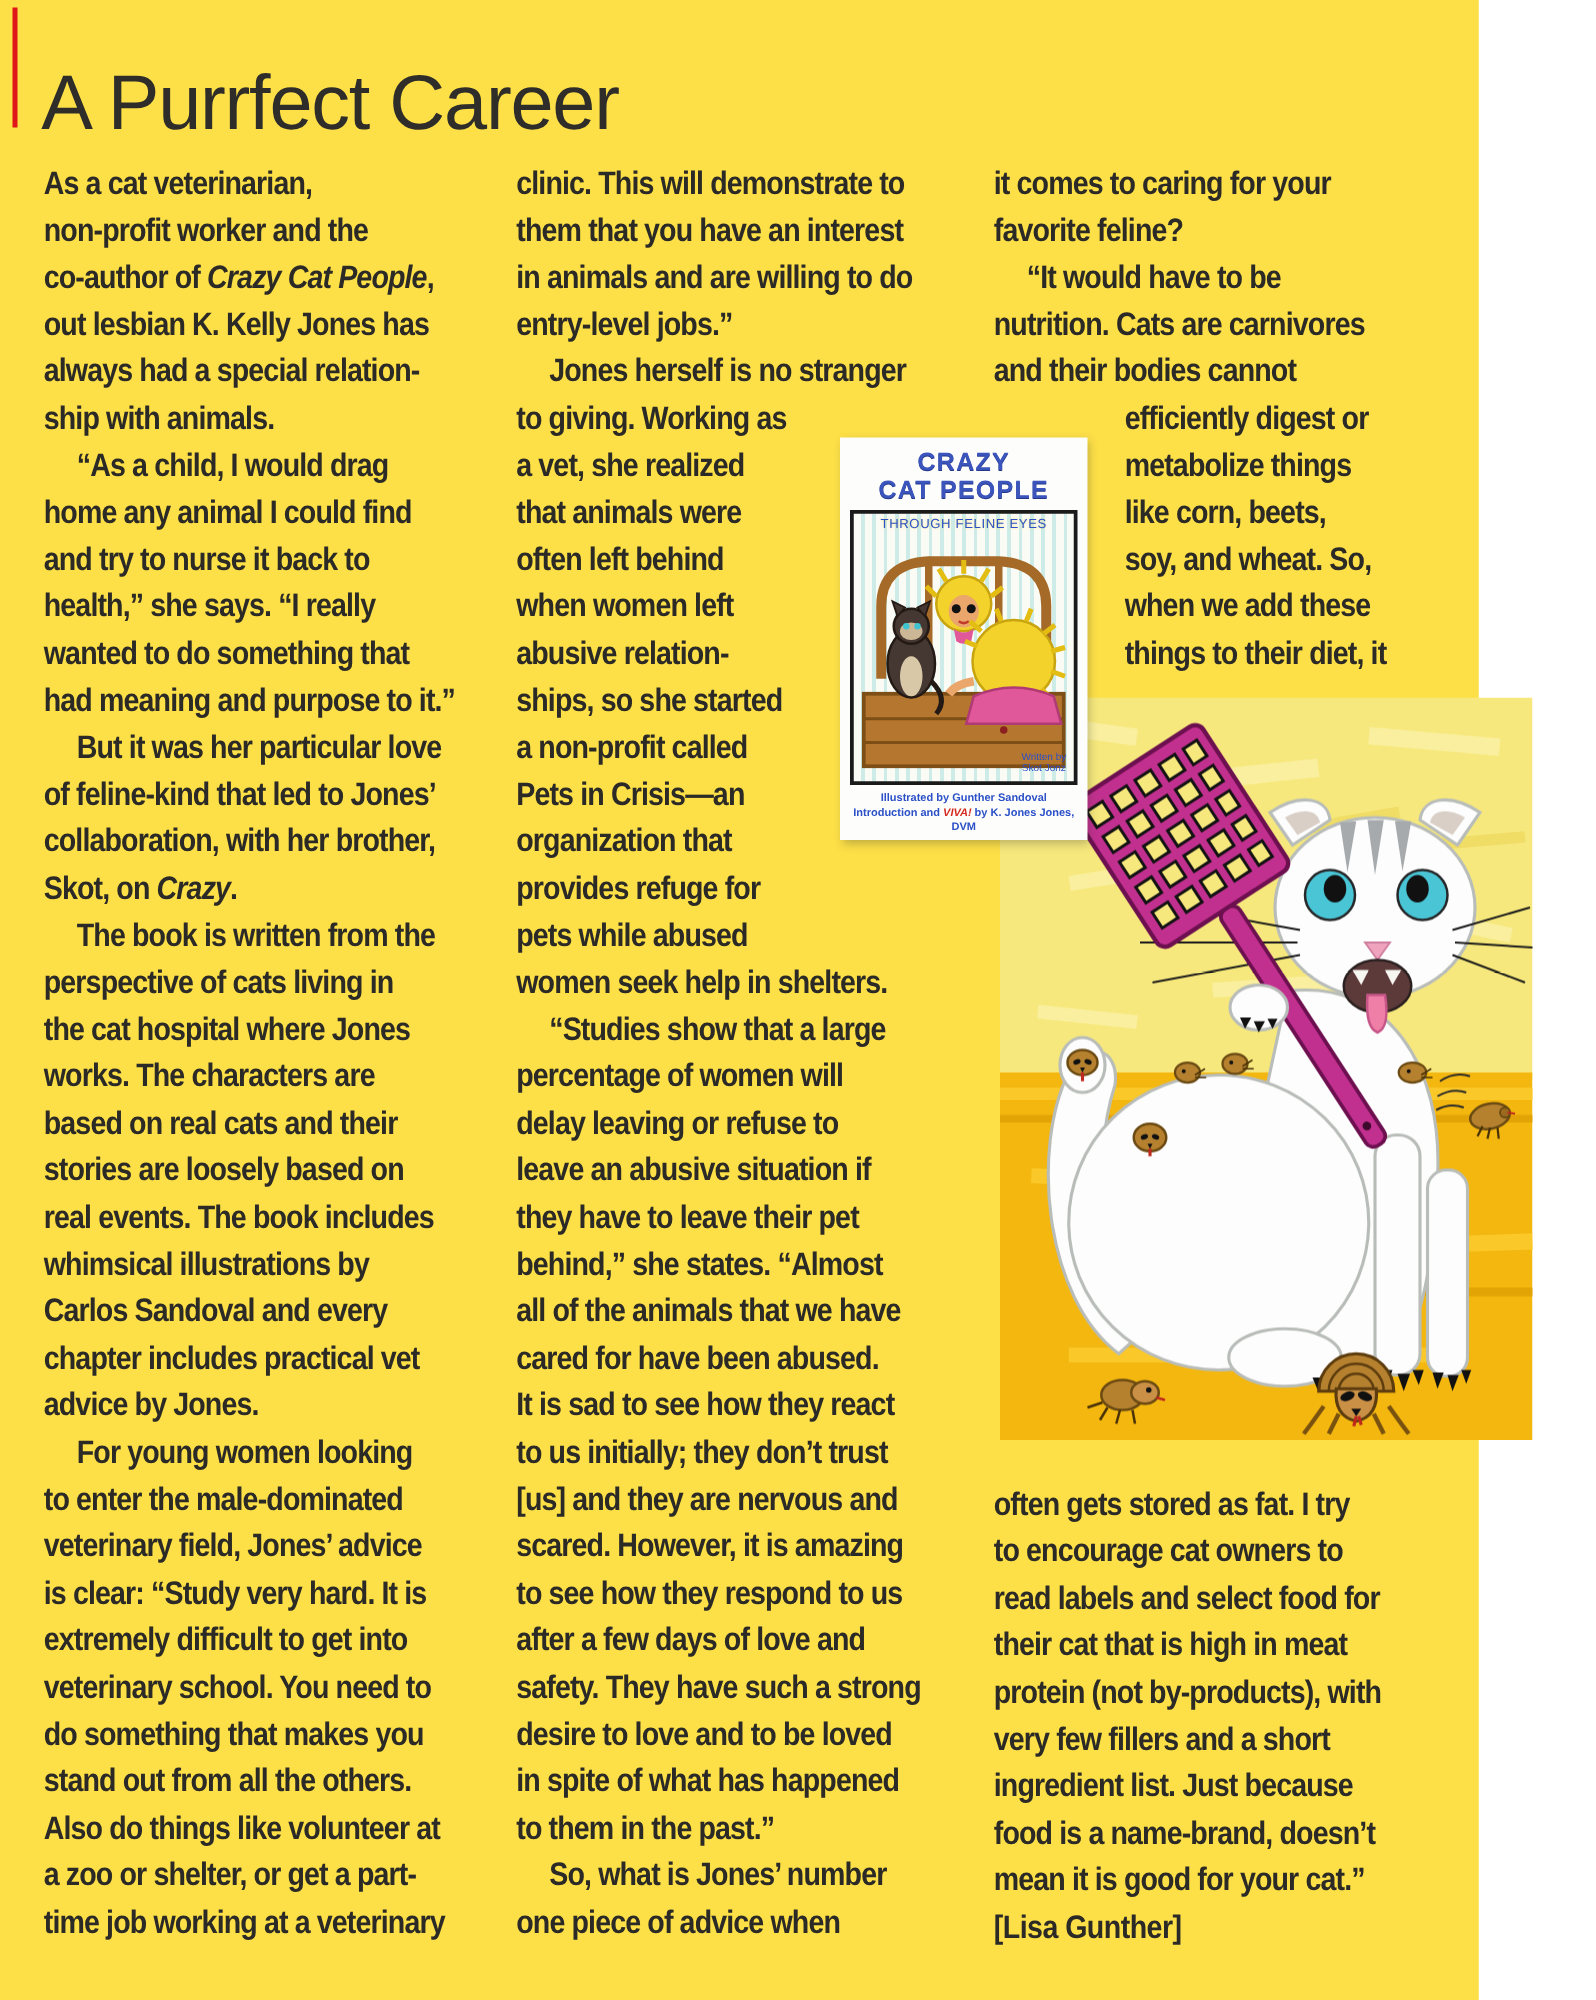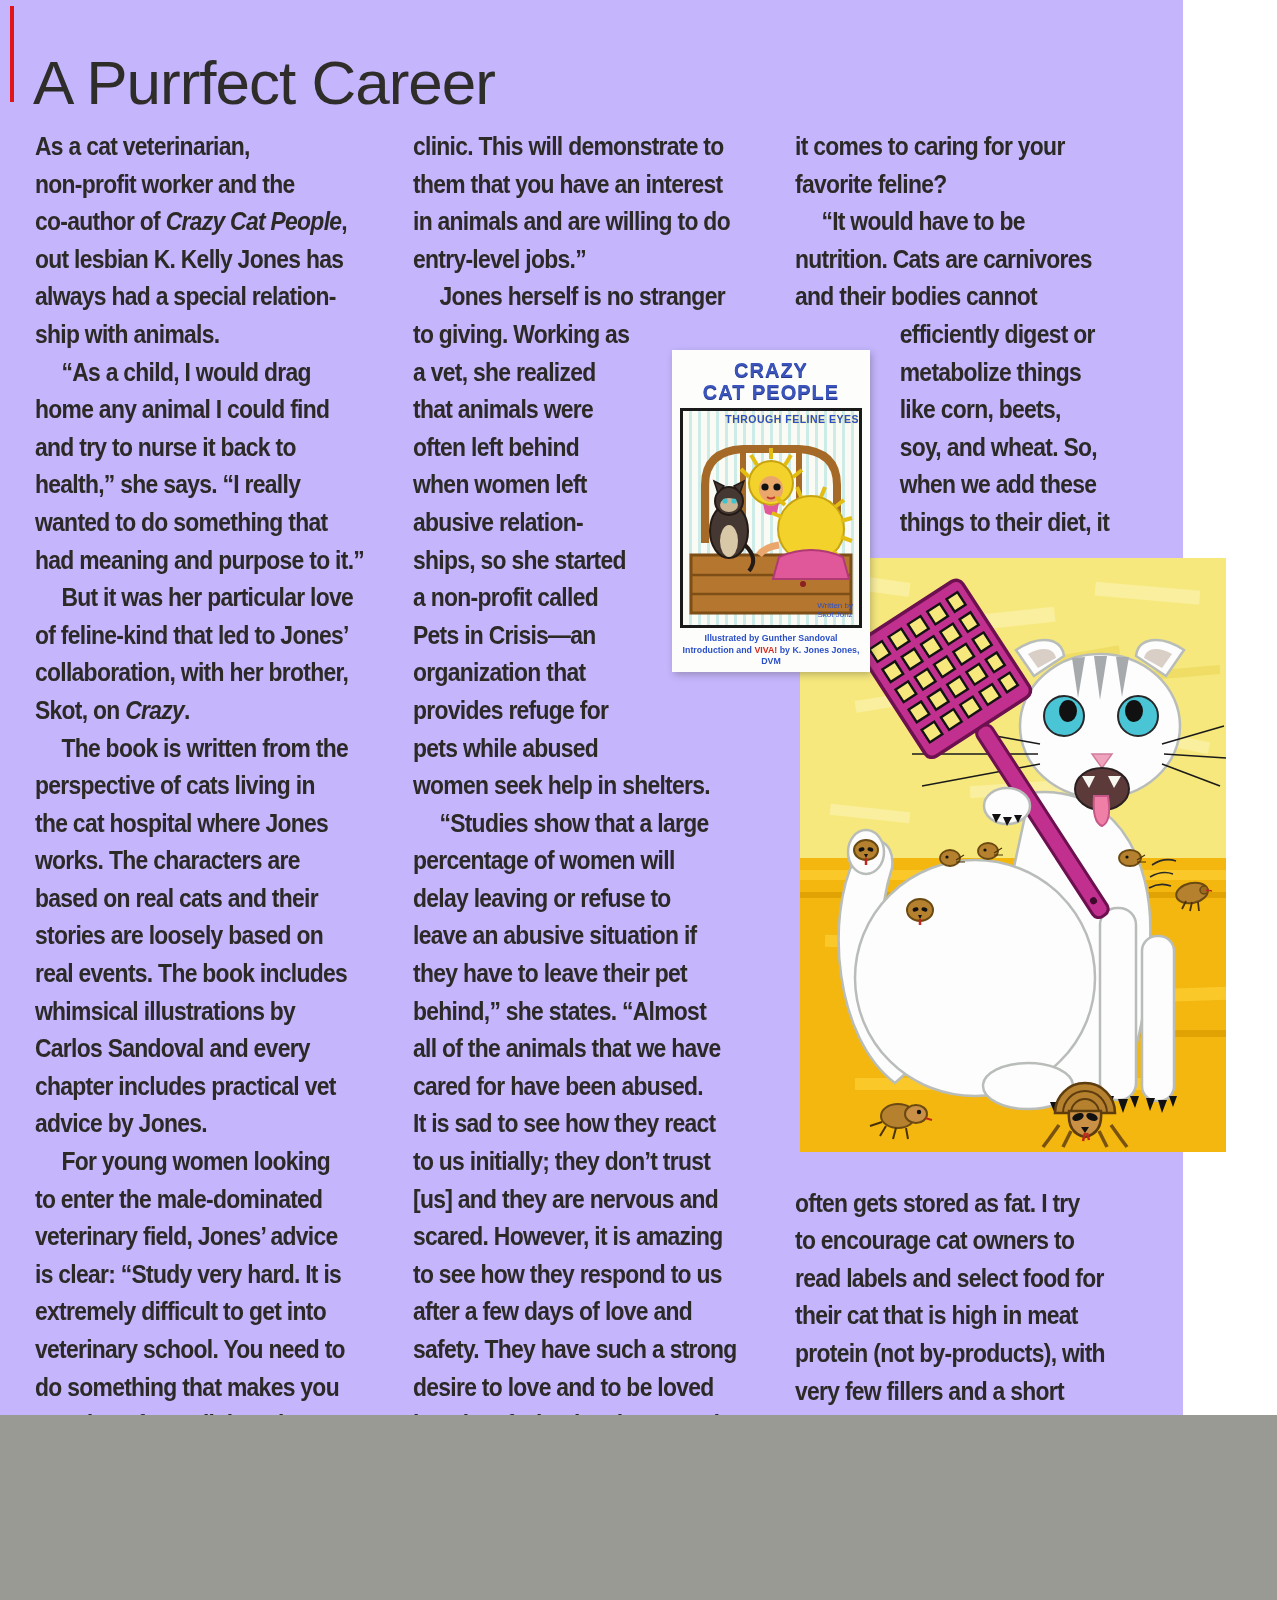--- a/index.html
+++ b/index.html
@@ -1,16 +1,16 @@
 <!DOCTYPE html>
 <html><head>
 <meta charset="utf-8">
 <style>
   html,body{margin:0;padding:0;background:#9a9a94;}
-  .page{position:relative;width:1277px;height:1415px;background:#c4b5fd;overflow:hidden;
+  .page{position:relative;width:1277px;height:1600px;background:#fde047;overflow:hidden;
         font-family:"Liberation Sans",sans-serif;}
   .right-margin{position:absolute;left:1183px;top:0;width:94px;height:1600px;background:#ffffff;z-index:0;}
   .red-mark{position:absolute;left:10px;top:6px;width:4px;height:96px;background:#e0151a;z-index:5;}
   .page-title{position:absolute;left:33px;top:6px;font-size:62px;line-height:70px;font-weight:400;
         color:#2e2d29;letter-spacing:-1px;z-index:2;}
   .col{position:absolute;top:128px;width:412px;font-size:26px;line-height:37.6px;font-weight:700;
         color:#2b2a26;letter-spacing:-0.8px;transform:scaleX(0.88);transform-origin:0 0;z-index:2;}
   .col p{margin:0;white-space:pre-line;}
   .col p span{white-space:pre-line;}
   .col p.ind{text-indent:30px;}
@@ -22,28 +22,28 @@
   #col3{left:795px;}
 
   
   .book-cover{position:absolute;left:672px;top:350px;width:198px;height:322px;background:#fdfdfb;
         z-index:4;box-shadow:2px 3px 7px rgba(60,60,50,0.30);}
   .bc-title{margin-top:9px;text-align:center;color:#3b55bd;font-weight:800;font-size:20px;
         line-height:22px;letter-spacing:1px;text-shadow:0 1px 0 #24388a;white-space:pre-line;}
   .bc-box{position:relative;margin:5px 8px 0 8px;height:214px;border:3px solid #1a1a1a;
         background:repeating-linear-gradient(90deg,#fbfbf5 0px,#fbfbf5 6px,#cdebe7 6px,#cdebe7 9px);
         overflow:hidden;}
-  .bc-subtitle{position:relative;z-index:2;margin-top:2px;text-align:right;color:#2b50c8;
-        font-weight:700;font-size:10.5px;letter-spacing:0.5px;text-shadow:0 0 2px #f2e27a;}
+  .bc-subtitle{position:relative;z-index:2;margin-top:2px;text-align:center;color:#2b50c8;
+        font-weight:400;font-size:10.5px;letter-spacing:0.5px;text-shadow:0 0 2px #f2e27a;}
   .bc-art{position:absolute;left:0;top:14px;z-index:1;}
   .bc-writtenby{position:absolute;right:6px;bottom:6px;z-index:2;color:#2b50c8;font-size:8px;
         line-height:9px;font-weight:400;text-align:center;white-space:pre-line;}
   .bc-credits{margin-top:5px;text-align:center;color:#2b50c8;font-size:8.8px;line-height:11.5px;
         font-weight:700;}
-  .viva{color:#d42b20;text-align:center;}
+  .viva{color:#d42b20;font-style:italic;text-align:center;}
 
   
   .cat-illo{position:absolute;left:800px;top:558px;width:426px;height:594px;z-index:3;}
 </style>
 </head>
 <body>
 
 <div class="page">
   <div class="right-margin"></div>
   <div class="red-mark"></div>

